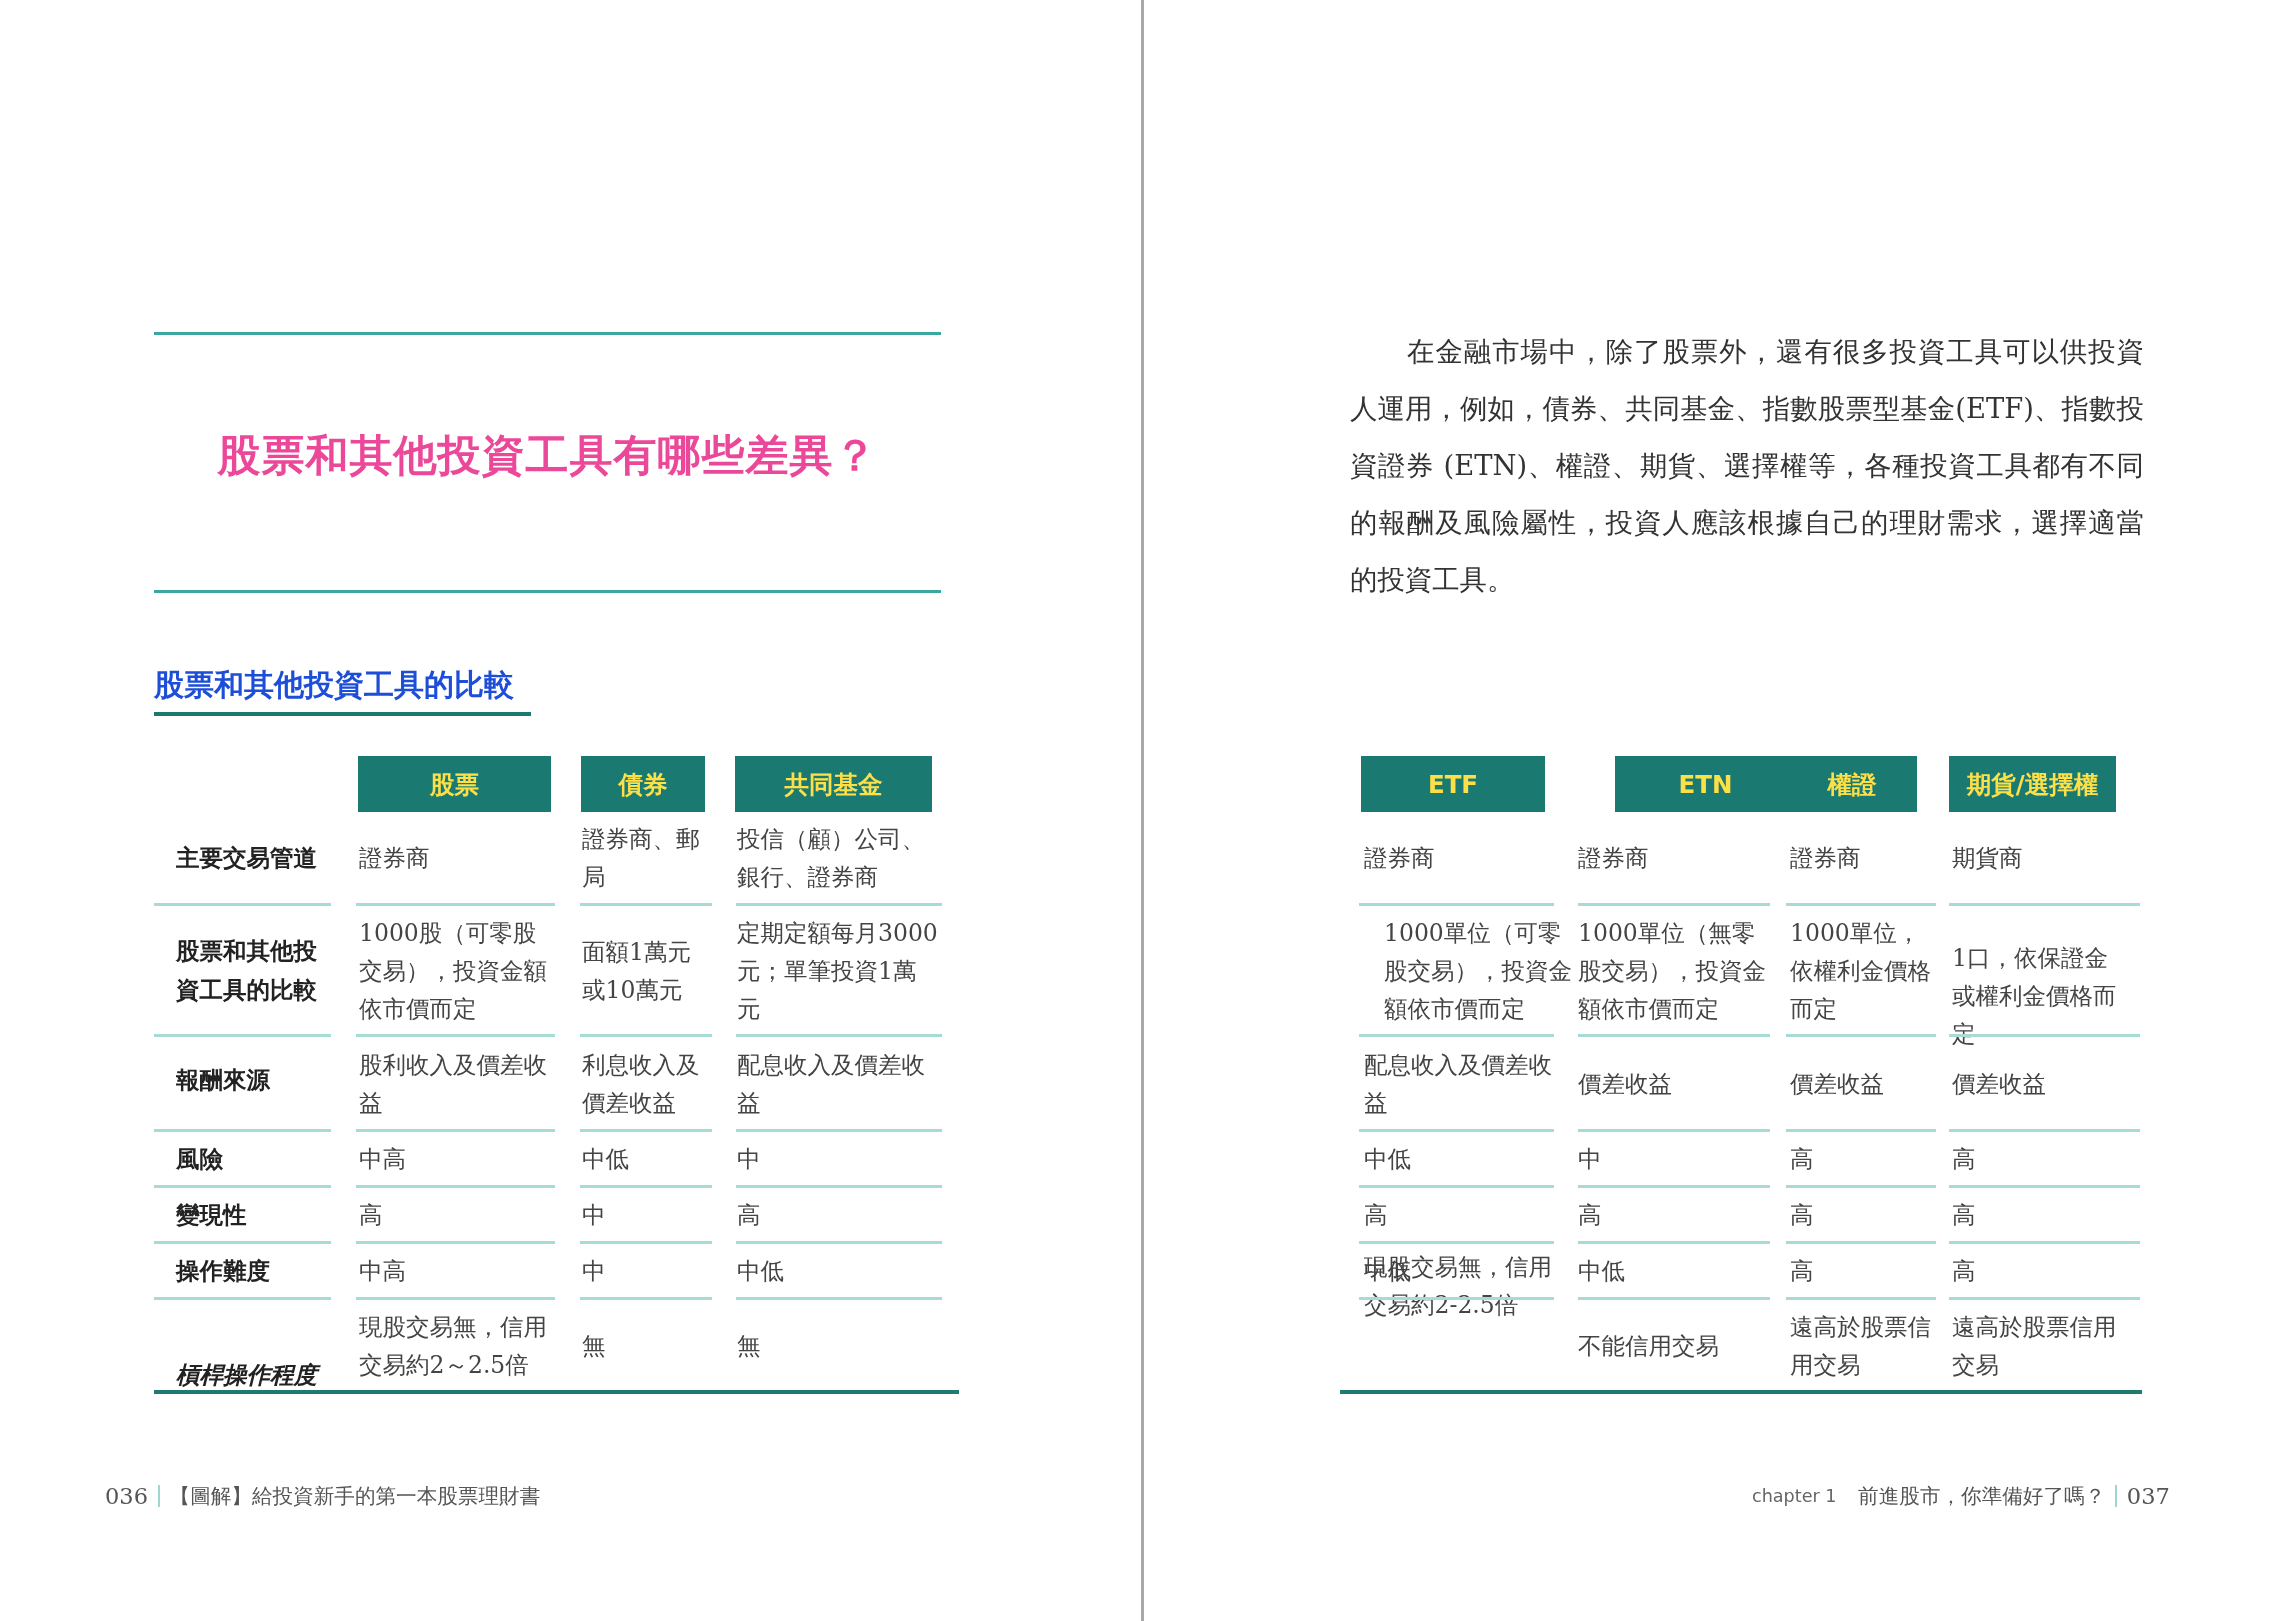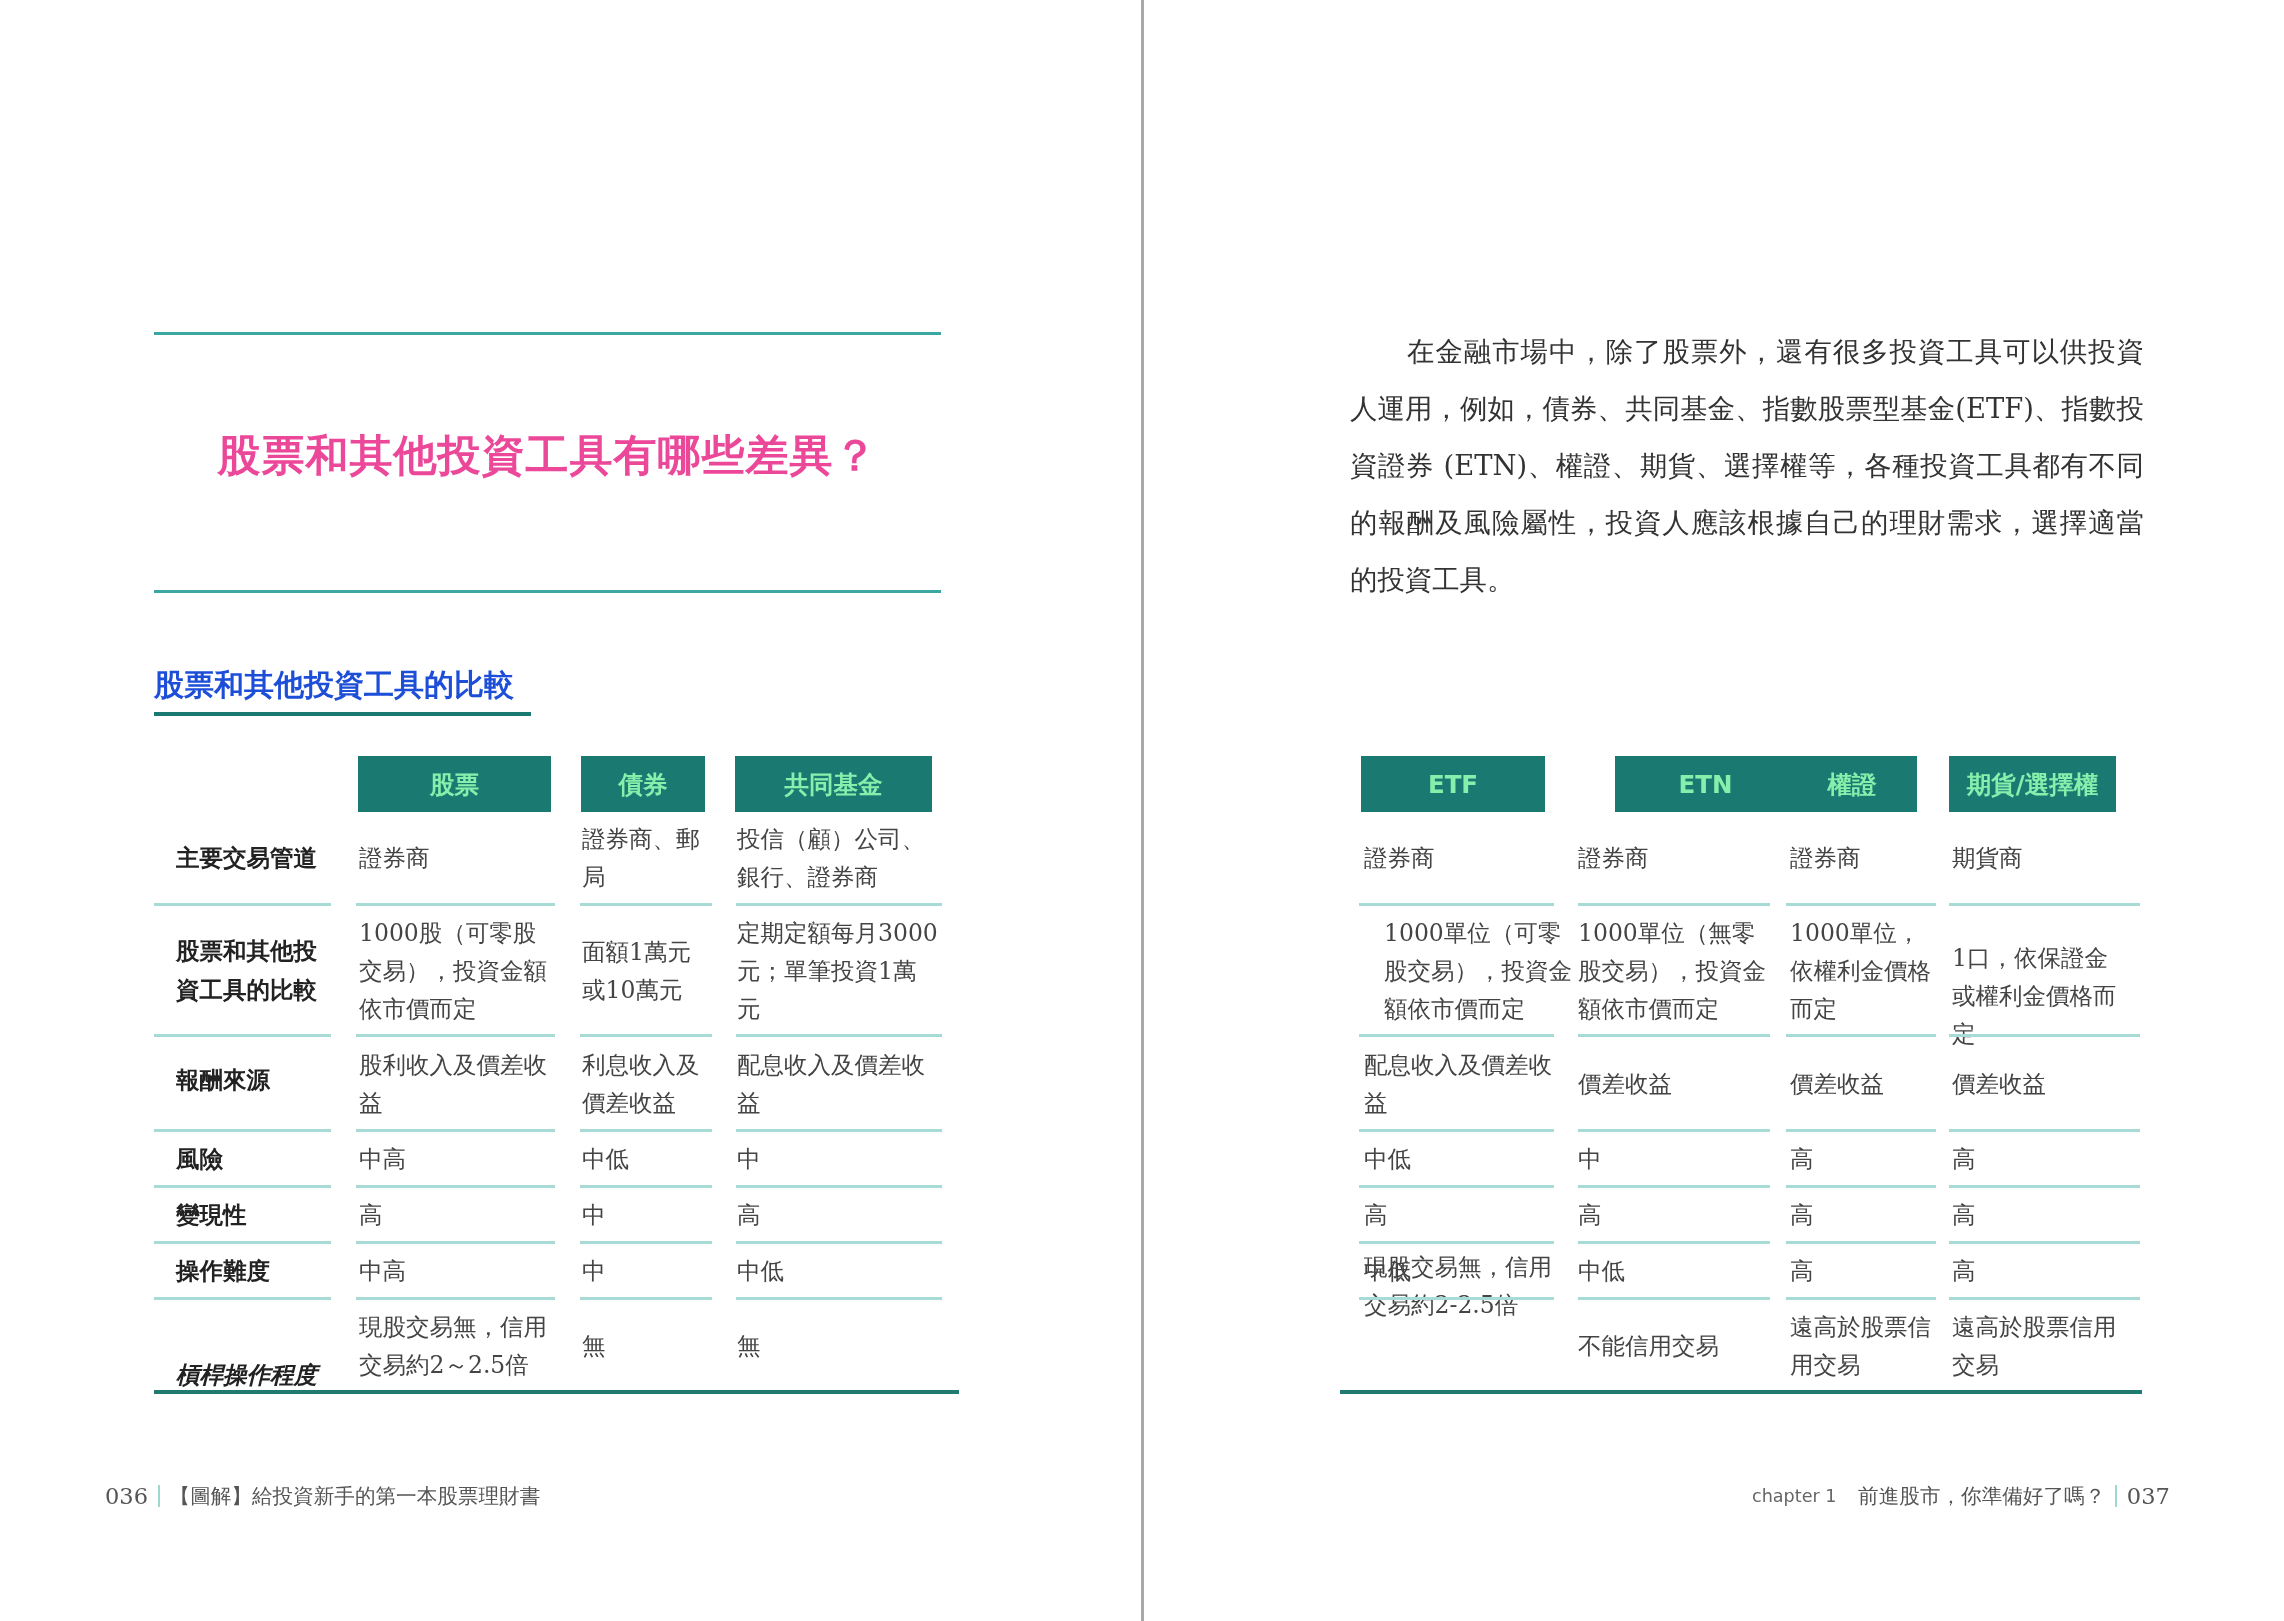--- a/index.html
+++ b/index.html
@@ -18,21 +18,21 @@
     font-size: 43px; color: #ec4899; letter-spacing: 1px;
   }
   .subtitle {
     position: absolute; left: 154px; top: 665px;
     font-family: "DejaVu Sans", "Liberation Sans", sans-serif; font-weight: bold;
     font-size: 30px; color: #1d4ed8; letter-spacing: 0px;
   }
   .subtitle-underline { position: absolute; left: 154px; top: 712px; width: 377px; height: 3.9px; background: #1a7a72; }
 
   .hdr {
-    position: absolute; top: 756px; height: 56px; background: #1a7a72; color: #86efac;
+    position: absolute; top: 756px; height: 56px; background: #1a7a72; color: #fde047;
     font-family: "DejaVu Sans", "Liberation Sans", sans-serif; font-weight: bold; font-size: 24.5px;
     display: flex; align-items: center; justify-content: center;
   }
   .cell {
     position: absolute; font-size: 23.5px; line-height: 38px; color: #444;
     display: flex; align-items: center;
   }
   .cell span { display: block; word-break: break-all; }
   .rowlabel {
     position: absolute; font-family: "DejaVu Sans", "Liberation Sans", sans-serif; font-weight: bold;

